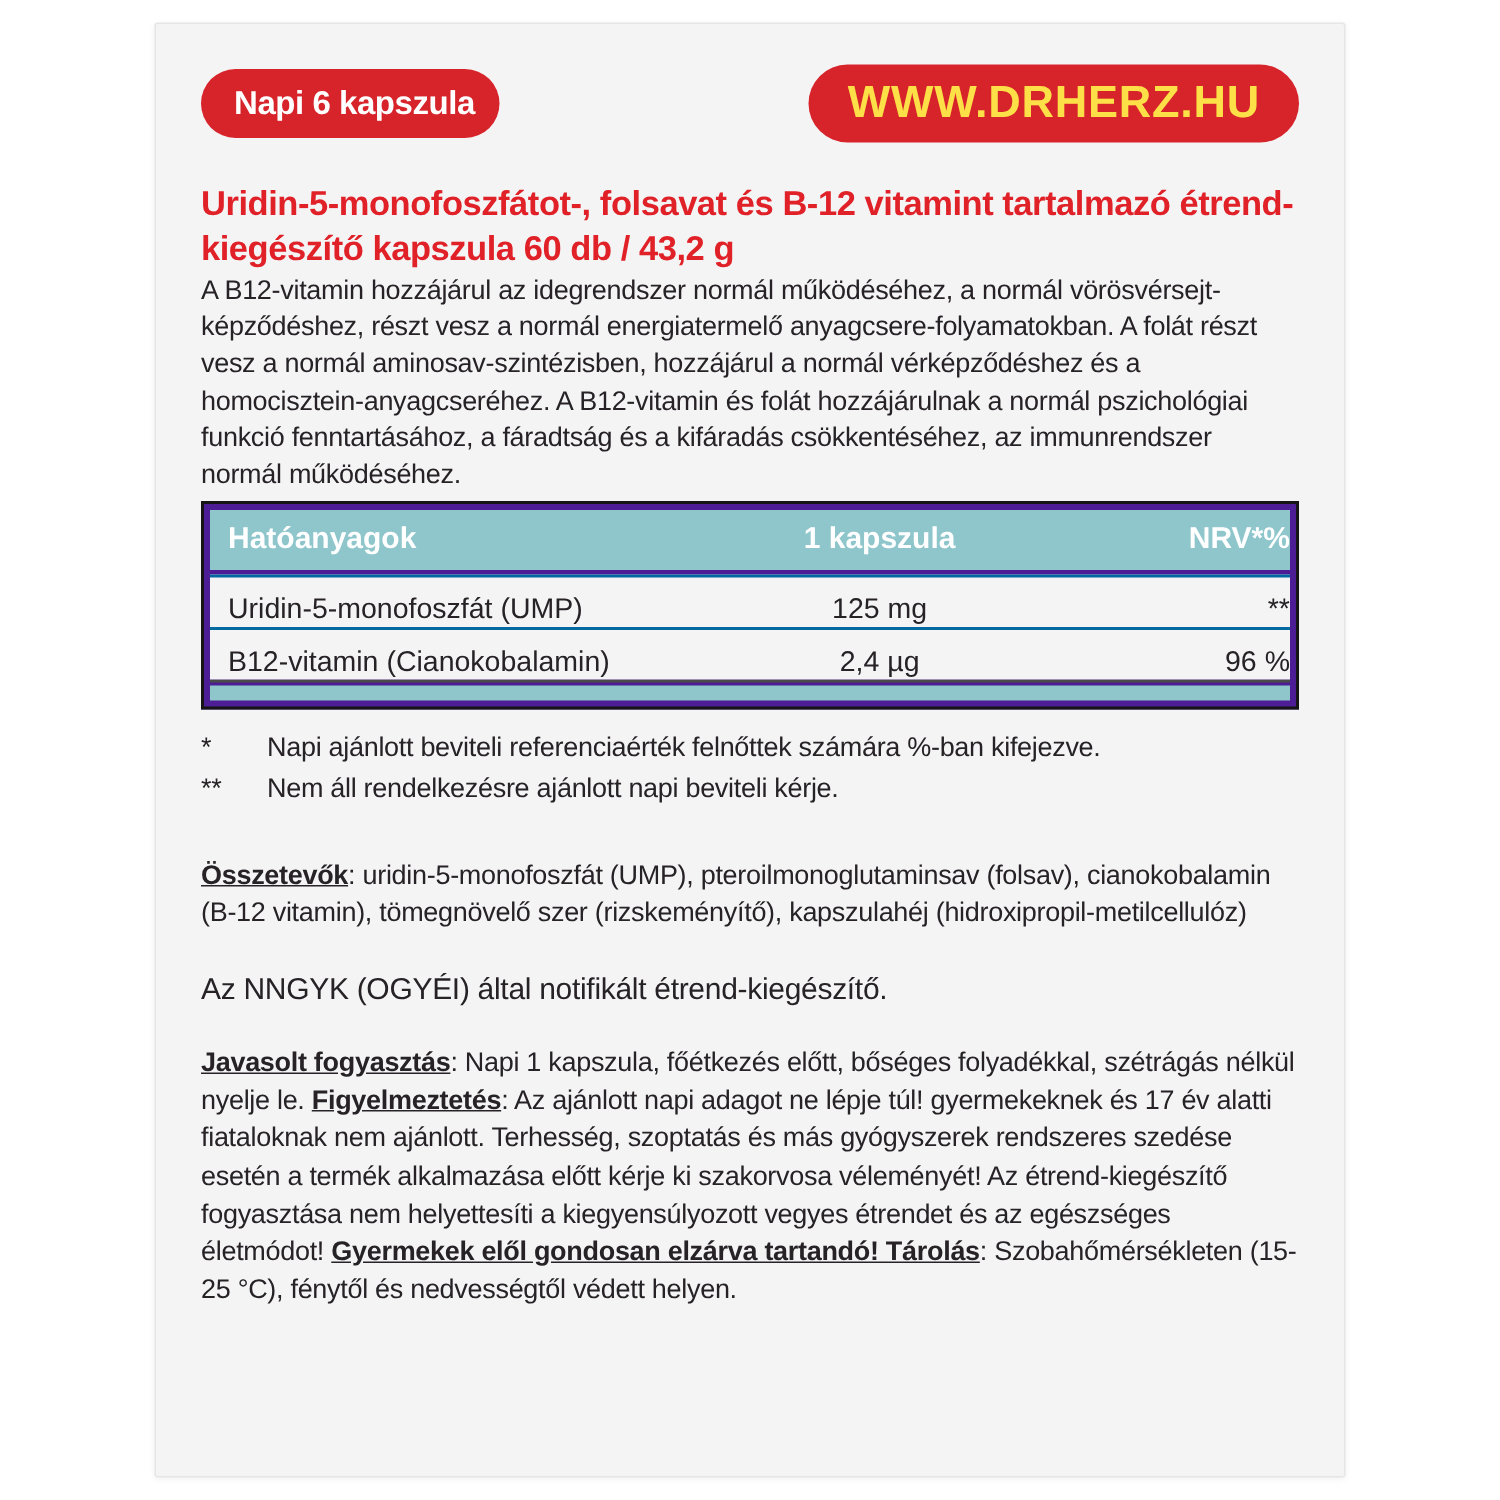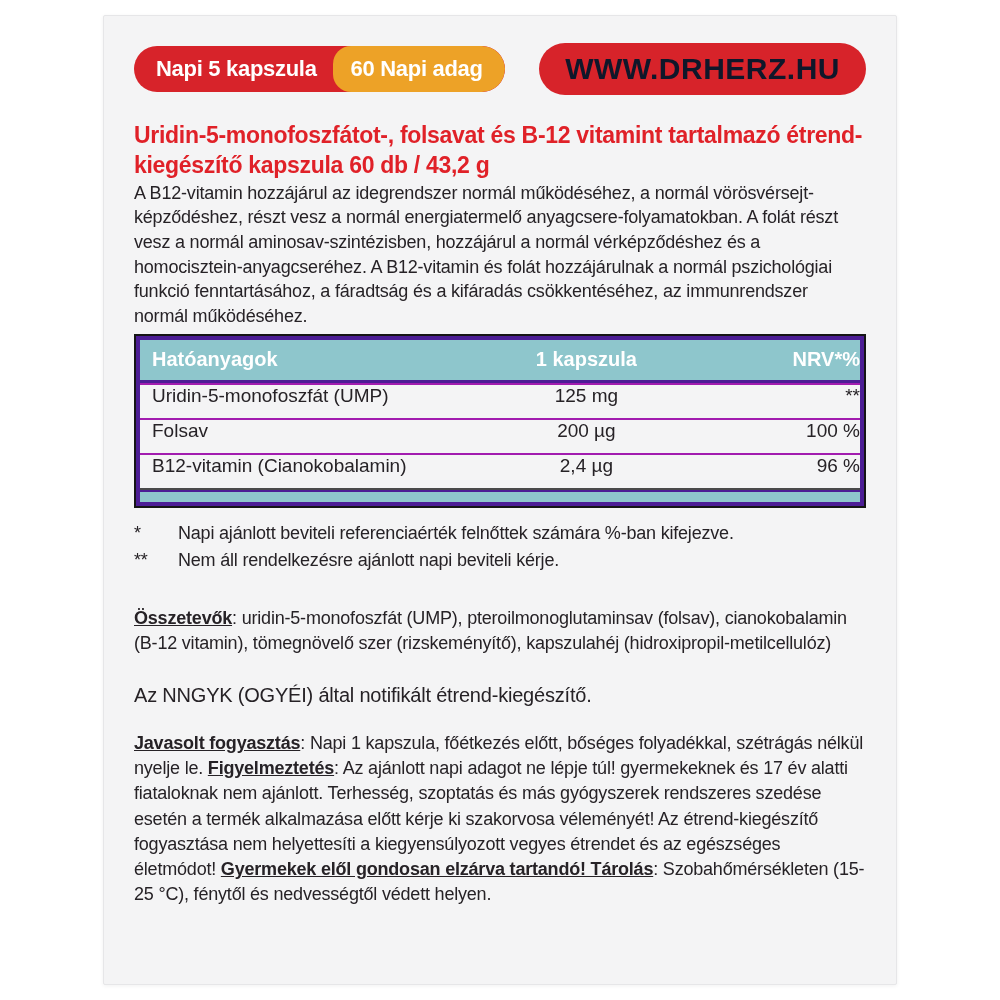--- a/index.html
+++ b/index.html
@@ -32,40 +32,40 @@
   .capsule-right{
     display:flex;align-items:center;padding:0 22px 0 18px;
     background:var(--orange,#eda227);
     border-radius:18px 23px 23px 18px;
     color:#fff;font-weight:bold;font-size:22px;letter-spacing:-0.3px;white-space:nowrap;
   }
   .site-badge{
     display:flex;align-items:center;justify-content:center;
     height:52px;padding:0 26px;border-radius:26px;
     background:var(--red,#d7232a);
-    color:#0f172a;font-weight:bold;font-size:30px;letter-spacing:0.5px;white-space:nowrap;
+    color:#fde047;font-weight:bold;font-size:30px;letter-spacing:0.5px;white-space:nowrap;
   }
   
   .title{
     margin-top:26px;font-size:23px;line-height:1.3;font-weight:bold;
     color:var(--title-red,#e02128);letter-spacing:-0.3px;max-width:740px;
   }
   .intro{margin-top:0;font-size:18px;line-height:1.37;letter-spacing:-0.2px;max-width:742px;}
   
   .itable{
     margin-top:5px;border:2px solid #151515;background:#4c1d95;padding:4px;
   }
   .thead{
     display:flex;align-items:center;height:40px;
     background:var(--teal,#8ec6cc);color:#ffffff;font-weight:bold;font-size:20px;
   }
   .table-rows{border-bottom:2px solid #4a4a4a;margin-top:3px;}
   .trow{
-    display:flex;align-items:flex-start;height:33px;
-    background:#f4f4f5;border-top:2px solid #a21caf;font-size:19px;
+    display:flex;align-items:flex-end;height:33px;
+    background:#f4f4f5;border-top:2px solid #0369a1;font-size:19px;
   }
   .c-name{width:48%;box-sizing:border-box;padding-left:12px;text-align:left;}
   .c-amt{width:28%;box-sizing:border-box;text-align:center;}
   .c-nrv{width:24%;box-sizing:border-box;text-align:right;}
   .tfoot-bar{height:10px;background:var(--teal,#8ec6cc);margin-top:2px;}
   
   .footnotes{margin-top:12px;font-size:18px;letter-spacing:-0.2px;}
   .fn{display:flex;line-height:1.5;}
   .fn-marker{width:44px;flex:none;}
   
@@ -74,46 +74,40 @@
   .usage{margin-top:24px;font-size:18px;line-height:1.4;letter-spacing:-0.2px;max-width:742px;}
   b{font-weight:bold;text-decoration:underline;}
 </style>
 </head>
 <body>
 
 <div class="card">
 
   <div class="badges-row">
     <div class="capsule-badge">
-      <span class="capsule-left">Napi 5 kapszula</span>
-      <span class="capsule-right">60 Napi adag</span>
+      <span class="capsule-left">Napi 6 kapszula</span>
     </div>
     <div class="site-badge">WWW.DRHERZ.HU</div>
   </div>
 
   <div class="title">Uridin-5-monofoszfátot-, folsavat és B-12 vitamint tartalmazó étrend-kiegészítő kapszula 60 db / 43,2 g</div>
 
   <div class="intro">A B12-vitamin hozzájárul az idegrendszer normál működéséhez, a normál vörösvérsejt-képződéshez, részt vesz a normál energiatermelő anyagcsere-folyamatokban. A folát részt vesz a normál aminosav-szintézisben, hozzájárul a normál vérképződéshez és a homocisztein-anyagcseréhez. A B12-vitamin és folát hozzájárulnak a normál pszichológiai funkció fenntartásához, a fáradtság és a kifáradás csökkentéséhez, az immunrendszer normál működéséhez.</div>
 
   <div class="itable">
     <div class="thead">
       <div class="c-name">Hatóanyagok</div>
       <div class="c-amt">1 kapszula</div>
       <div class="c-nrv">NRV*%</div>
     </div>
     <div class="table-rows">
         <div class="trow">
           <div class="c-name">Uridin-5-monofoszfát (UMP)</div>
           <div class="c-amt">125 mg</div>
           <div class="c-nrv">**</div>
-        </div>
-        <div class="trow">
-          <div class="c-name">Folsav</div>
-          <div class="c-amt">200 µg</div>
-          <div class="c-nrv">100 %</div>
         </div>
         <div class="trow">
           <div class="c-name">B12-vitamin (Cianokobalamin)</div>
           <div class="c-amt">2,4 µg</div>
           <div class="c-nrv">96 %</div>
         </div>
       </div>
     <div class="tfoot-bar"></div>
   </div>
 

